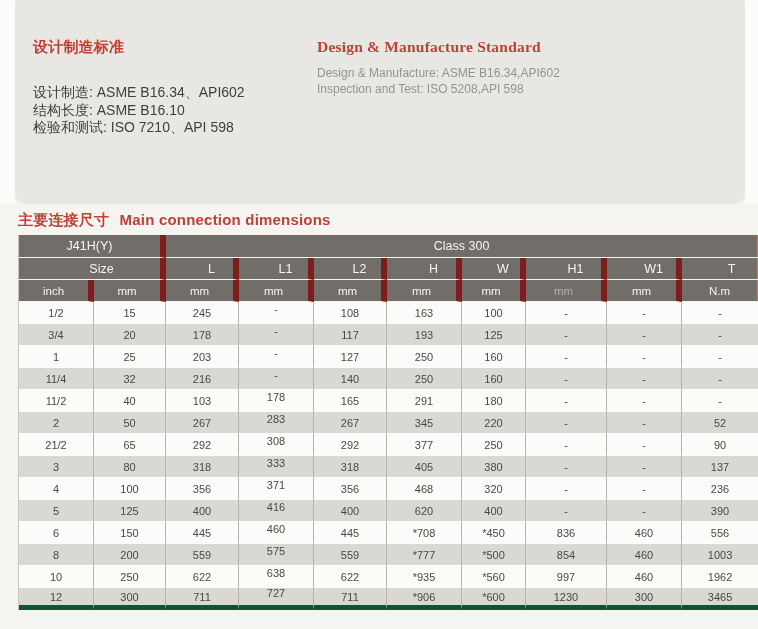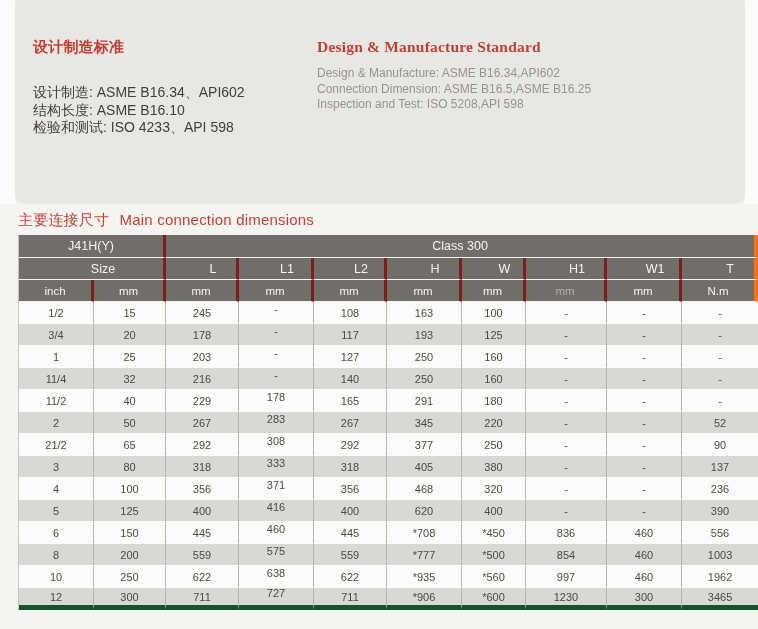--- a/index.html
+++ b/index.html
@@ -47,21 +47,21 @@
     font-size: 12px;
     color: #95938e;
     line-height: 15.5px;
   }
 
   
   .dim-section { position: absolute; left: 0; top: 204px; width: 758px; }
   .dim-title {
     margin: 7px 0 5px 18px;
     font-size: 15px;
-    font-weight: normal;
+    font-weight: bold;
     color: #bf4136;
     letter-spacing: 0.2px;
   }
   .dim-title .en { margin-left: 6px; }
 
   table.dims {
     margin-left: 18px;
     width: 740px;
     border-collapse: separate;
     border-spacing: 0;
@@ -71,28 +71,28 @@
   table.dims th, table.dims td {
     text-align: center;
     vertical-align: middle;
     overflow: hidden;
     white-space: nowrap;
   }
   thead th {
     background: #716e69;
     color: #f6f5f2;
     font-weight: normal;
-    border-right: 3px solid #7f1d1d;
+    border-right: 6px solid #7f1d1d;
     border-bottom: 1px solid #f5f4f1;
   }
   thead tr.r1 th { height: 23px; font-size: 12.5px; }
   thead tr.r2 th { height: 22px; font-size: 12.5px; padding-left: 24px; }
   thead tr.r3 th { height: 22px; font-size: 11.5px; }
   thead th.dim-unit-faint { color: #b2b0ac; }
-  thead th:last-child { border-right: 5px solid #f97316; text-align: center; }
+  thead th:last-child { border-right: 2px solid #f97316; text-align: center; }
 
   tbody td {
     height: 22px;
     font-size: 11px;
     color: #4a4945;
     border-right: 1px solid #b4b3ae;
     border-bottom: 1px solid #fdfdfc;
   }
   tbody tr:nth-child(odd)  td { background: #fbfbf9; }
   tbody tr:nth-child(even) td { background: #d9d8d3; }
@@ -104,28 +104,27 @@
 <body>
 
 <div class="page">
 
   <section class="panel">
     <div class="col-zh">
       <h2 class="heading-red">设计制造标准</h2>
       <div class="zh-lines">
         <p>设计制造:  ASME B16.34、API602</p>
         <p>结构长度:  ASME B16.10</p>
-        <p>检验和测试:  ISO 4233、API 598</p>
+        <p>检验和测试:  ISO 7210、API 598</p>
       </div>
     </div>
     <div class="col-en">
       <h2 class="heading-red">Design &amp; Manufacture Standard</h2>
       <div class="en-lines">
         <p>Design &amp; Manufacture:  ASME B16.34,API602</p>
-        <p>Connection Dimension:  ASME B16.5,ASME B16.25</p>
         <p>Inspection and Test:  ISO 5208,API 598</p>
       </div>
     </div>
   </section>
 
   <section class="dim-section">
     <h3 class="dim-title">
       <span class="zh">主要连接尺寸</span>
       <span class="en">Main connection dimensions</span>
     </h3>
@@ -217,21 +216,21 @@
             <td><span>140</span></td>
             <td><span>250</span></td>
             <td><span>160</span></td>
             <td><span>-</span></td>
             <td><span>-</span></td>
             <td><span>-</span></td>
           </tr>
           <tr>
             <td><span>11/2</span></td>
             <td><span>40</span></td>
-            <td><span>229</span></td>
+            <td><span>103</span></td>
             <td><span class="raised">178</span></td>
             <td><span>165</span></td>
             <td><span>291</span></td>
             <td><span>180</span></td>
             <td><span>-</span></td>
             <td><span>-</span></td>
             <td><span>-</span></td>
           </tr>
           <tr>
             <td><span>2</span></td>

